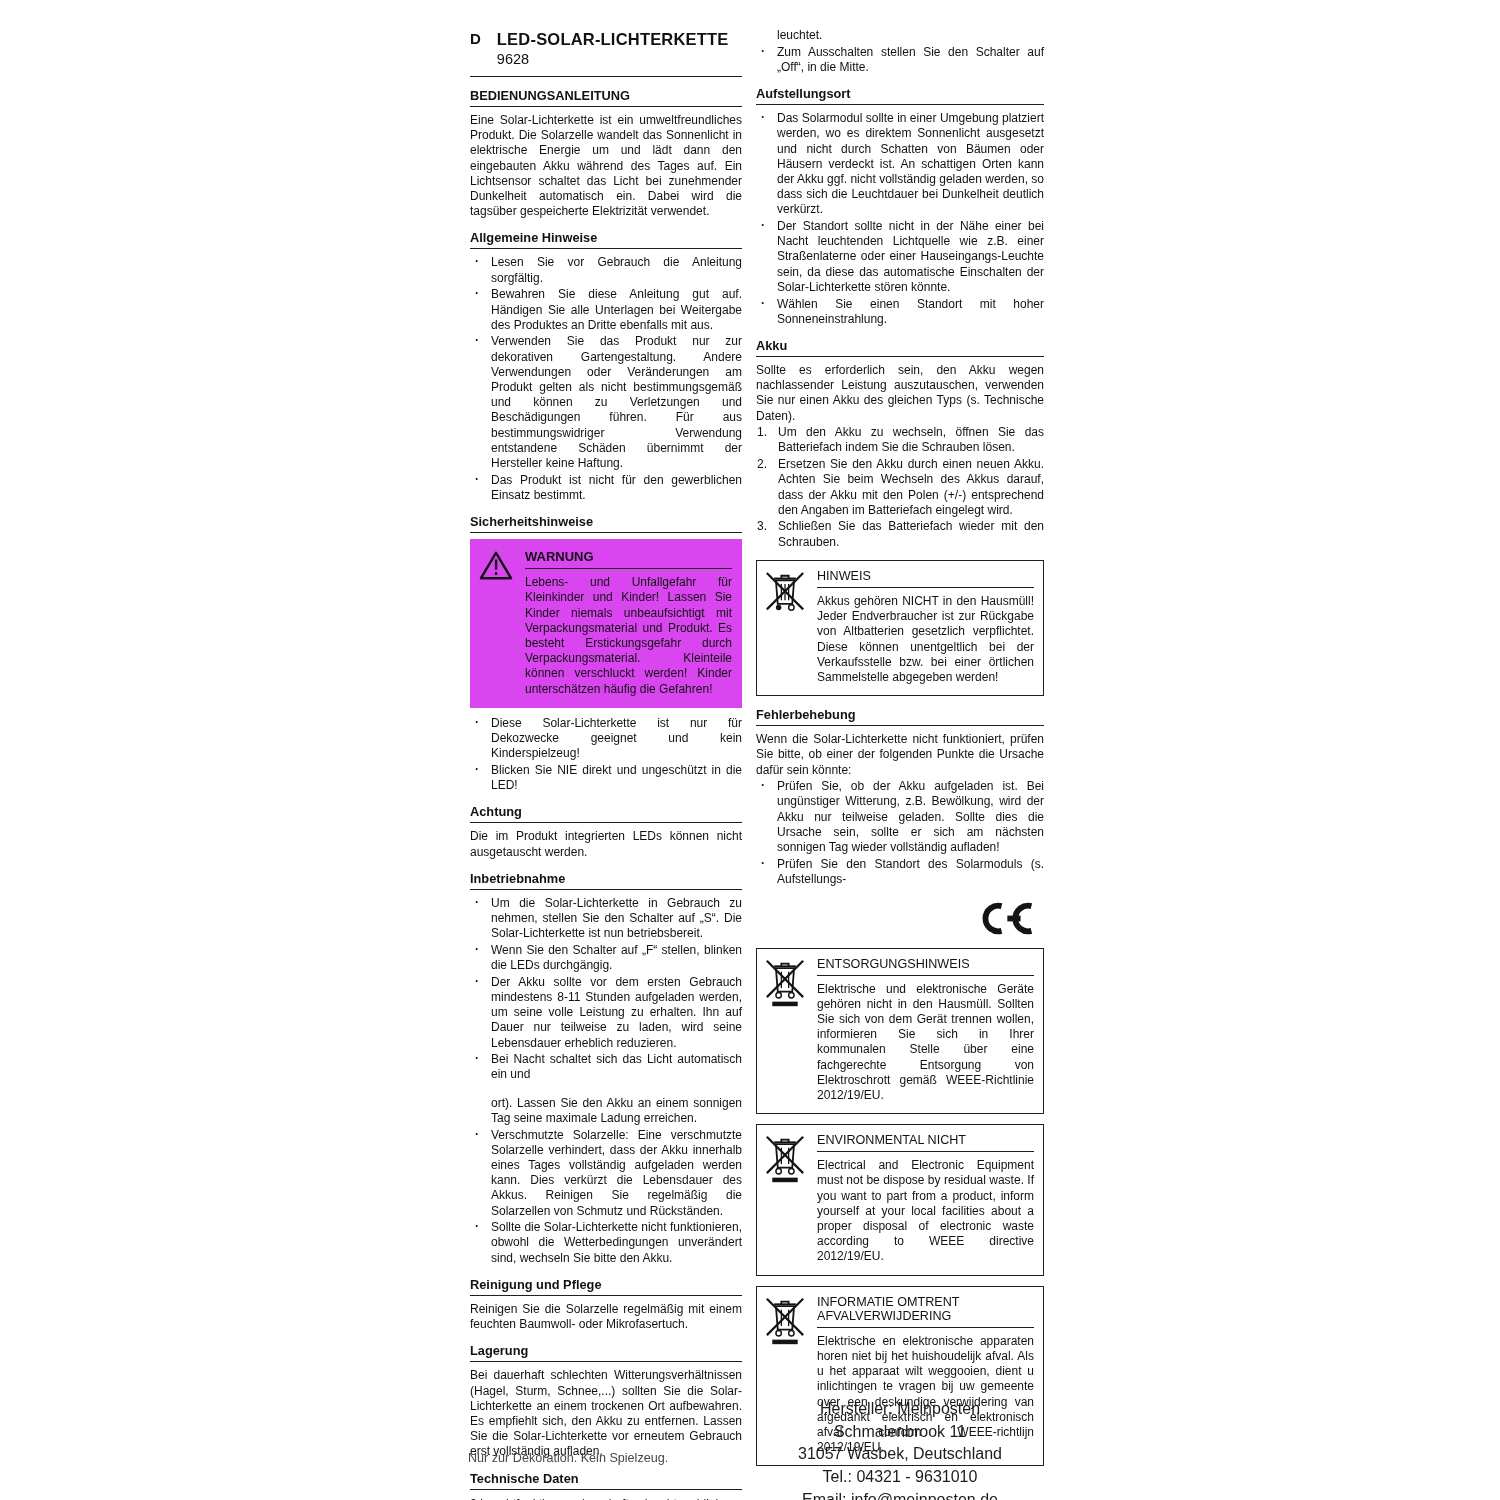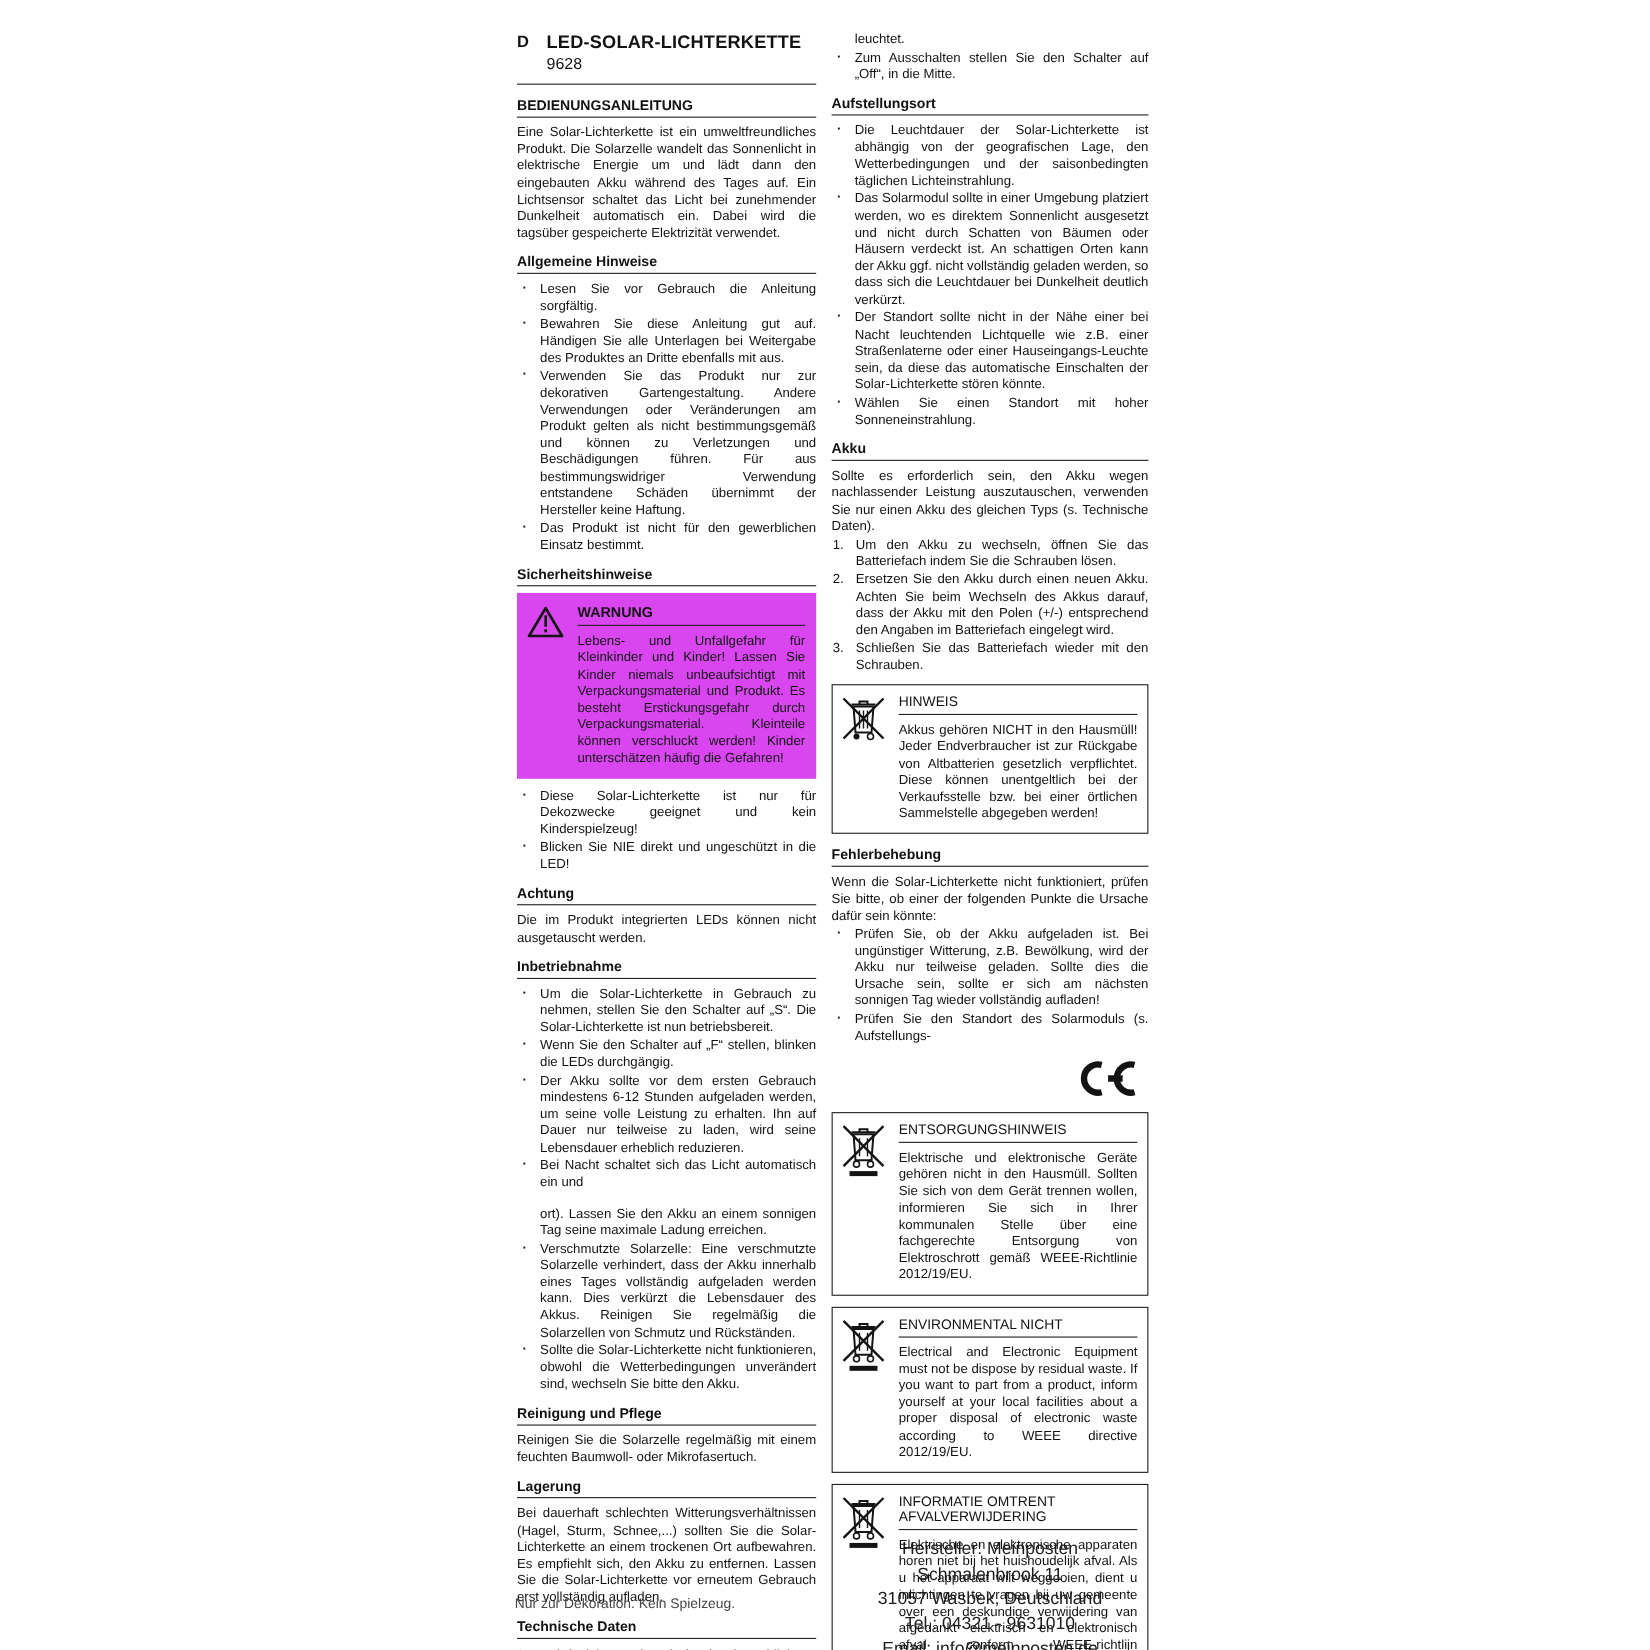--- a/index.html
+++ b/index.html
@@ -102,21 +102,21 @@
 
     <div class="sec">
       <div class="sec-title">Achtung</div>
       <div class="para">Die im Produkt integrierten LEDs können nicht ausgetauscht werden.</div>
     </div>
 
     <div class="sec">
       <div class="sec-title">Inbetriebnahme</div>
       <div class="b">Um die Solar-Lichterkette in Gebrauch zu nehmen, stellen Sie den Schalter auf „S“. Die Solar-Lichterkette ist nun betriebsbereit.</div>
       <div class="b">Wenn Sie den Schalter auf „F“ stellen, blinken die LEDs durchgängig.</div>
-      <div class="b">Der Akku sollte vor dem ersten Gebrauch mindestens 6-12 Stunden aufgeladen werden, um seine volle Leistung zu erhalten. Ihn auf Dauer nur teilweise zu laden, wird seine Lebensdauer erheblich reduzieren.</div>
+      <div class="b">Der Akku sollte vor dem ersten Gebrauch mindestens 8-11 Stunden aufgeladen werden, um seine volle Leistung zu erhalten. Ihn auf Dauer nur teilweise zu laden, wird seine Lebensdauer erheblich reduzieren.</div>
       <div class="b">Bei Nacht schaltet sich das Licht automatisch ein und</div>
       <div class="cont">ort). Lassen Sie den Akku an einem sonnigen Tag seine maximale Ladung erreichen.</div>
       <div class="b">Verschmutzte Solarzelle: Eine verschmutzte Solarzelle verhindert, dass der Akku innerhalb eines Tages vollständig aufgeladen werden kann. Dies verkürzt die Lebensdauer des Akkus. Reinigen Sie regelmäßig die Solarzellen von Schmutz und Rückständen.</div>
       <div class="b">Sollte die Solar-Lichterkette nicht funktionieren, obwohl die Wetterbedingungen unverändert sind, wechseln Sie bitte den Akku.</div>
     </div>
 
     <div class="sec">
       <div class="sec-title">Reinigung und Pflege</div>
       <div class="para">Reinigen Sie die Solarzelle regelmäßig mit einem feuchten Baumwoll- oder Mikrofasertuch.</div>
     </div>
@@ -134,21 +134,20 @@
 
   </div>
 
   <div class="col-right">
 
     <div class="cont" style="margin-top:0;">leuchtet.</div>
     <div class="b">Zum Ausschalten stellen Sie den Schalter auf „Off“, in die Mitte.</div>
 
     <div class="sec">
       <div class="sec-title">Aufstellungsort</div>
-      <div class="b">Die Leuchtdauer der Solar-Lichterkette ist abhängig von der geografischen Lage, den Wetterbedingungen und der saisonbedingten täglichen Lichteinstrahlung.</div>
       <div class="b">Das Solarmodul sollte in einer Umgebung platziert werden, wo es direktem Sonnenlicht ausgesetzt und nicht durch Schatten von Bäumen oder Häusern verdeckt ist. An schattigen Orten kann der Akku ggf. nicht vollständig geladen werden, so dass sich die Leuchtdauer bei Dunkelheit deutlich verkürzt.</div>
       <div class="b">Der Standort sollte nicht in der Nähe einer bei Nacht leuchtenden Lichtquelle wie z.B. einer Straßenlaterne oder einer Hauseingangs-Leuchte sein, da diese das automatische Einschalten der Solar-Lichterkette stören könnte.</div>
       <div class="b">Wählen Sie einen Standort mit hoher Sonneneinstrahlung.</div>
     </div>
 
     <div class="sec">
       <div class="sec-title">Akku</div>
       <div class="para">Sollte es erforderlich sein, den Akku wegen nachlassender Leistung auszutauschen, verwenden Sie nur einen Akku des gleichen Typs (s. Technische Daten).</div>
       <div class="steps">
         <div class="step">Um den Akku zu wechseln, öffnen Sie das Batteriefach indem Sie die Schrauben lösen.</div>

